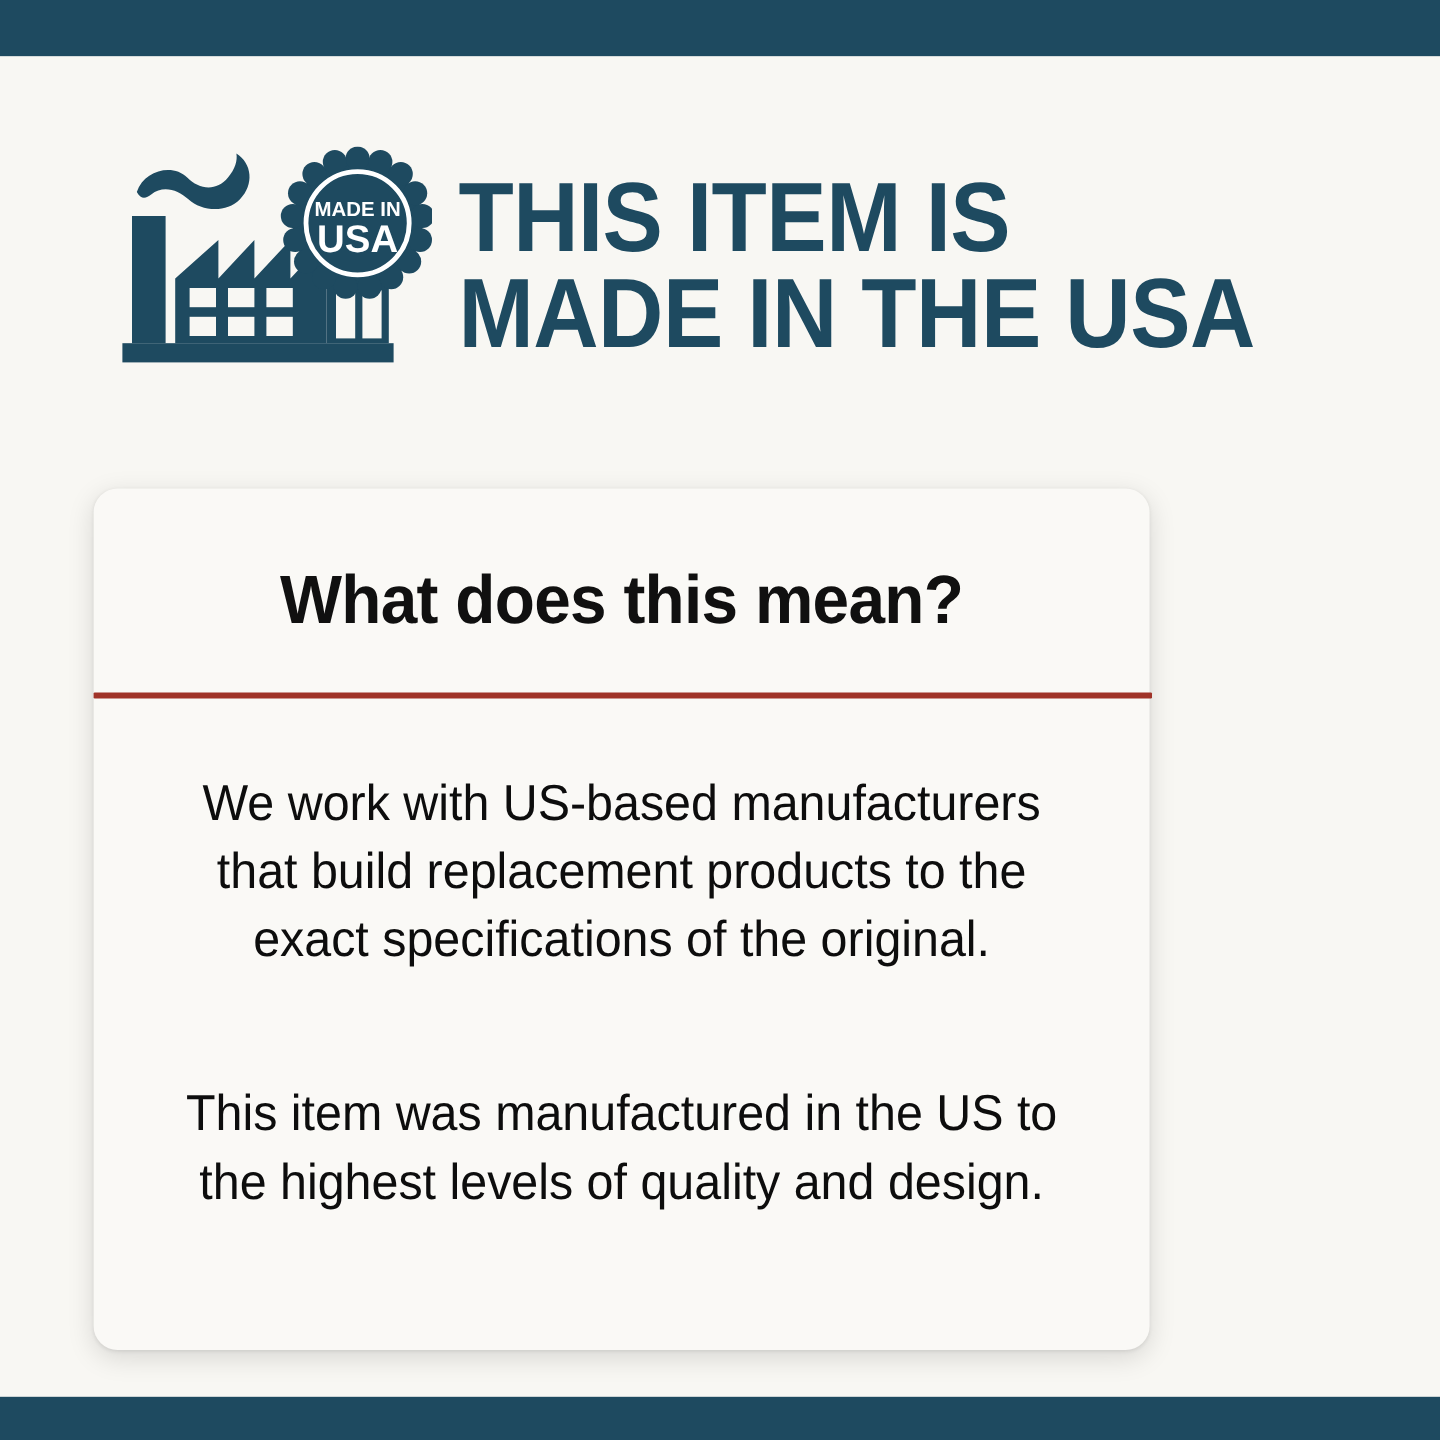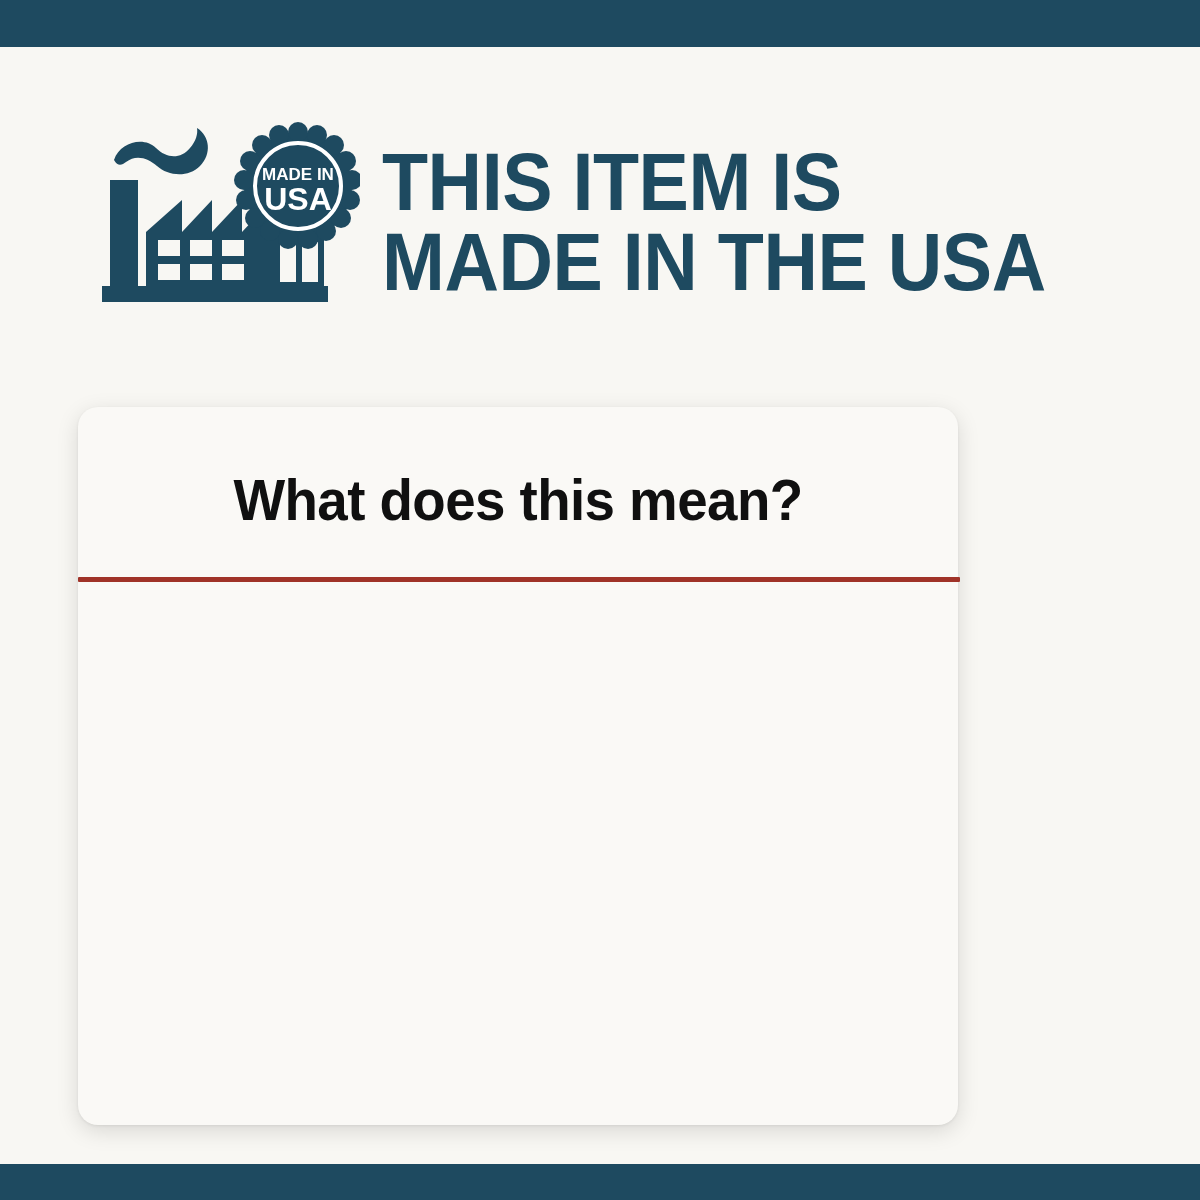--- a/index.html
+++ b/index.html
@@ -180,17 +180,21 @@
       <span class="hl-line">THIS ITEM IS</span>
       <span class="hl-line">MADE IN THE USA</span>
     </h1>
   </div>
 
   <div class="card">
     <h2 class="card-title">What does this mean?</h2>
 
     <div class="divider"></div>
 
+    <div class="card-body">
+      <p class="paragraph paragraph-1">We work with US-based manufacturers that build replacement products to the exact specifications of the original.</p>
+      <p class="paragraph paragraph-2">This item was manufactured in the US to the highest levels of quality and design.</p>
+    </div>
   </div>
 
 </div>
 
 <div class="bar bar-bottom"></div>
 
 </body></html>

